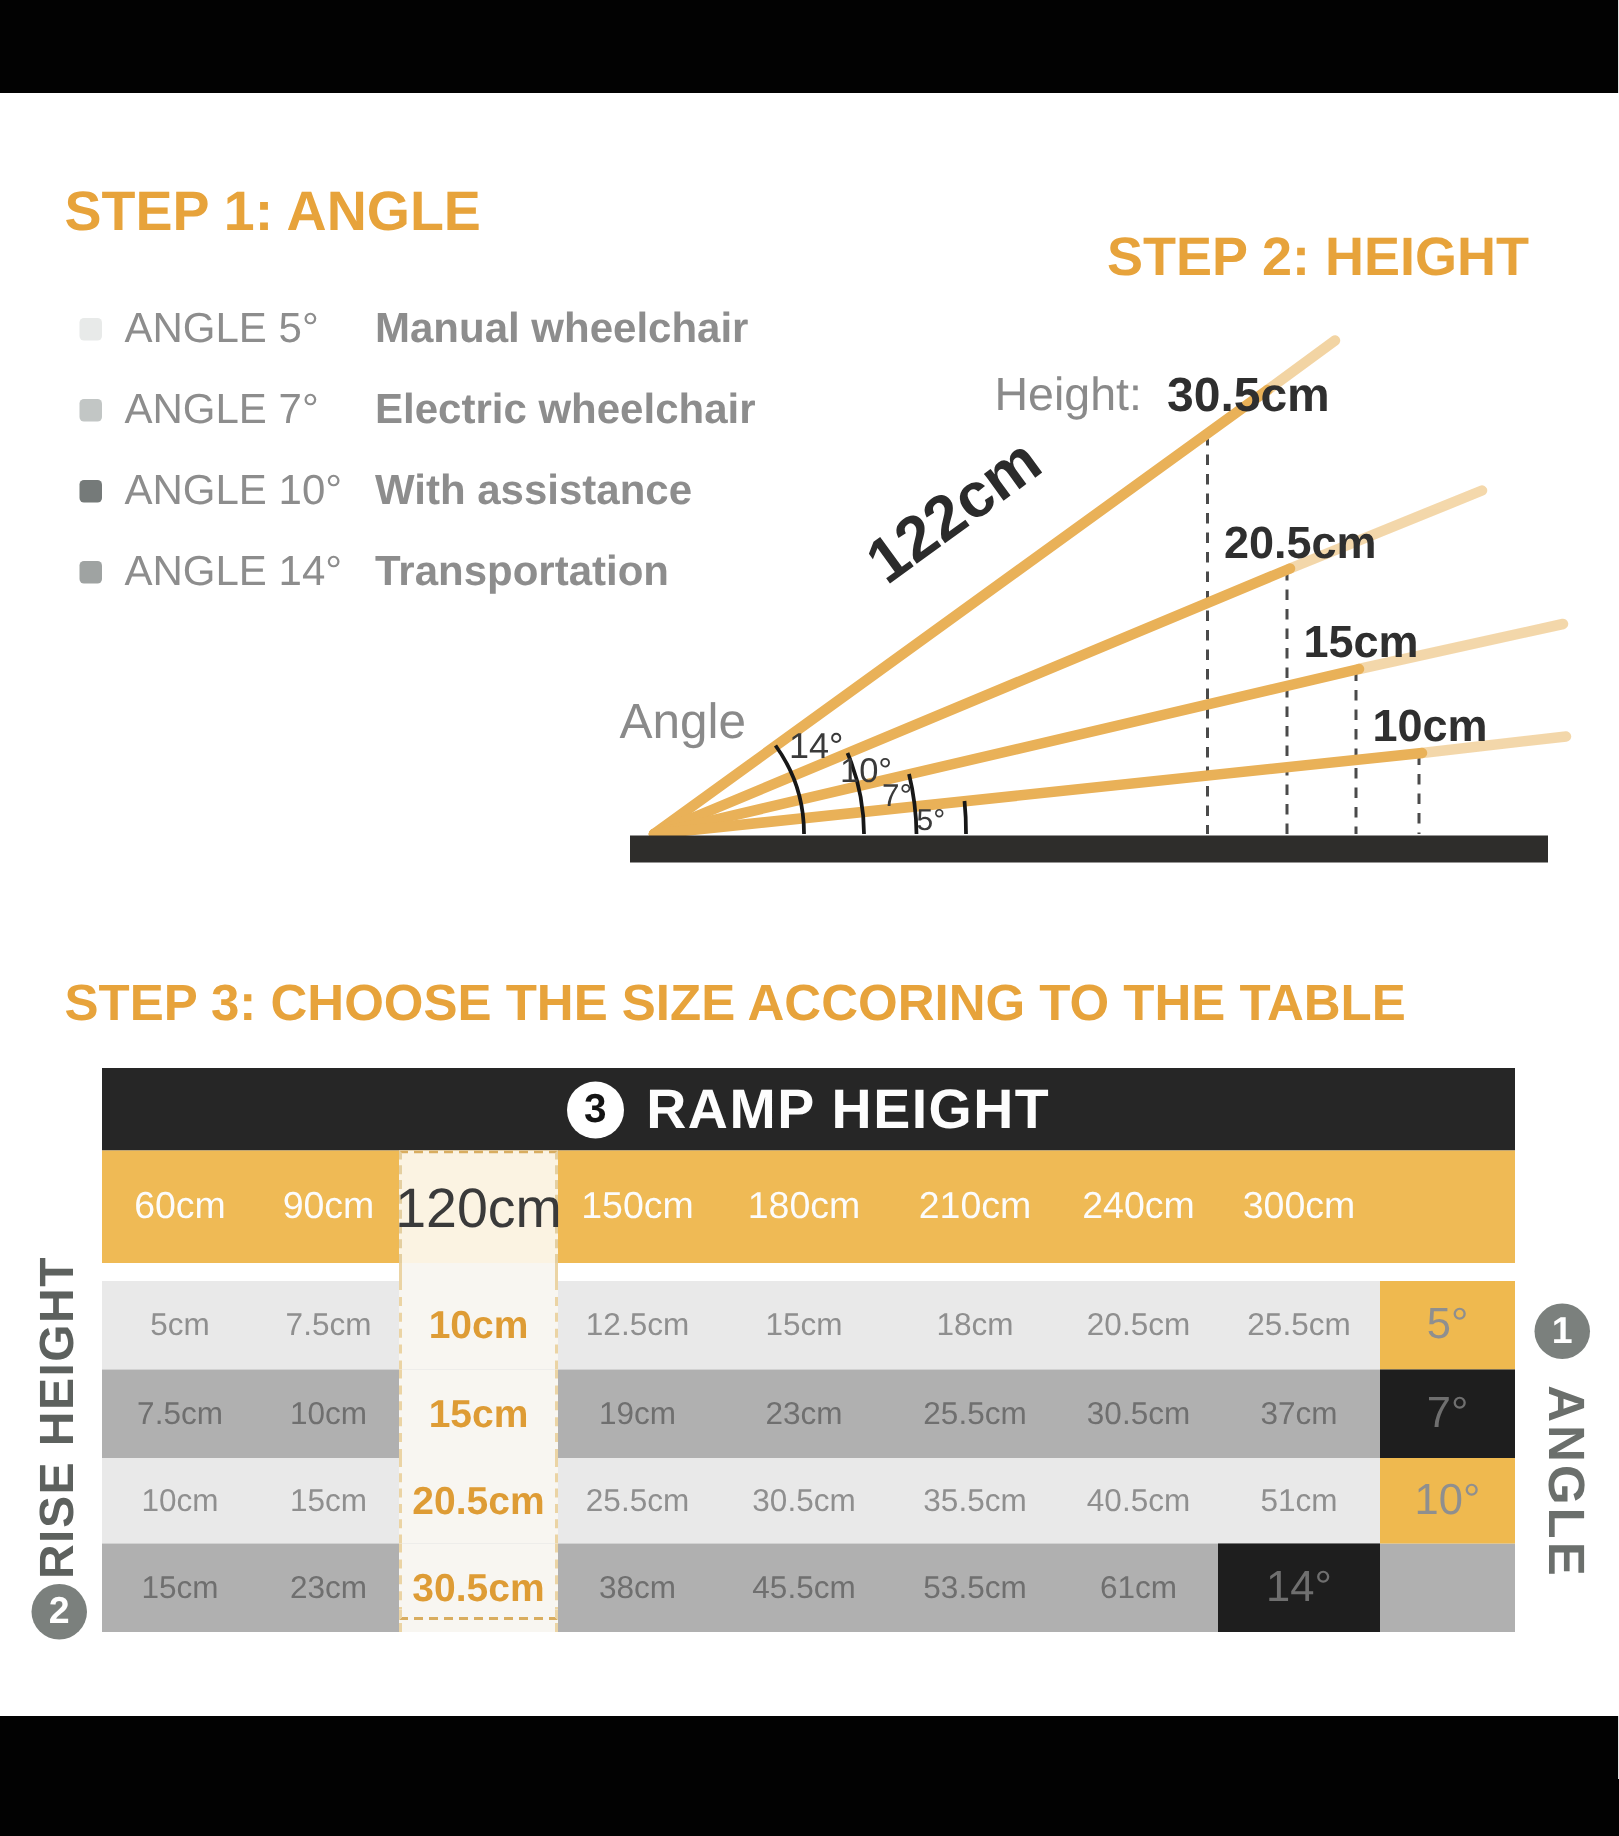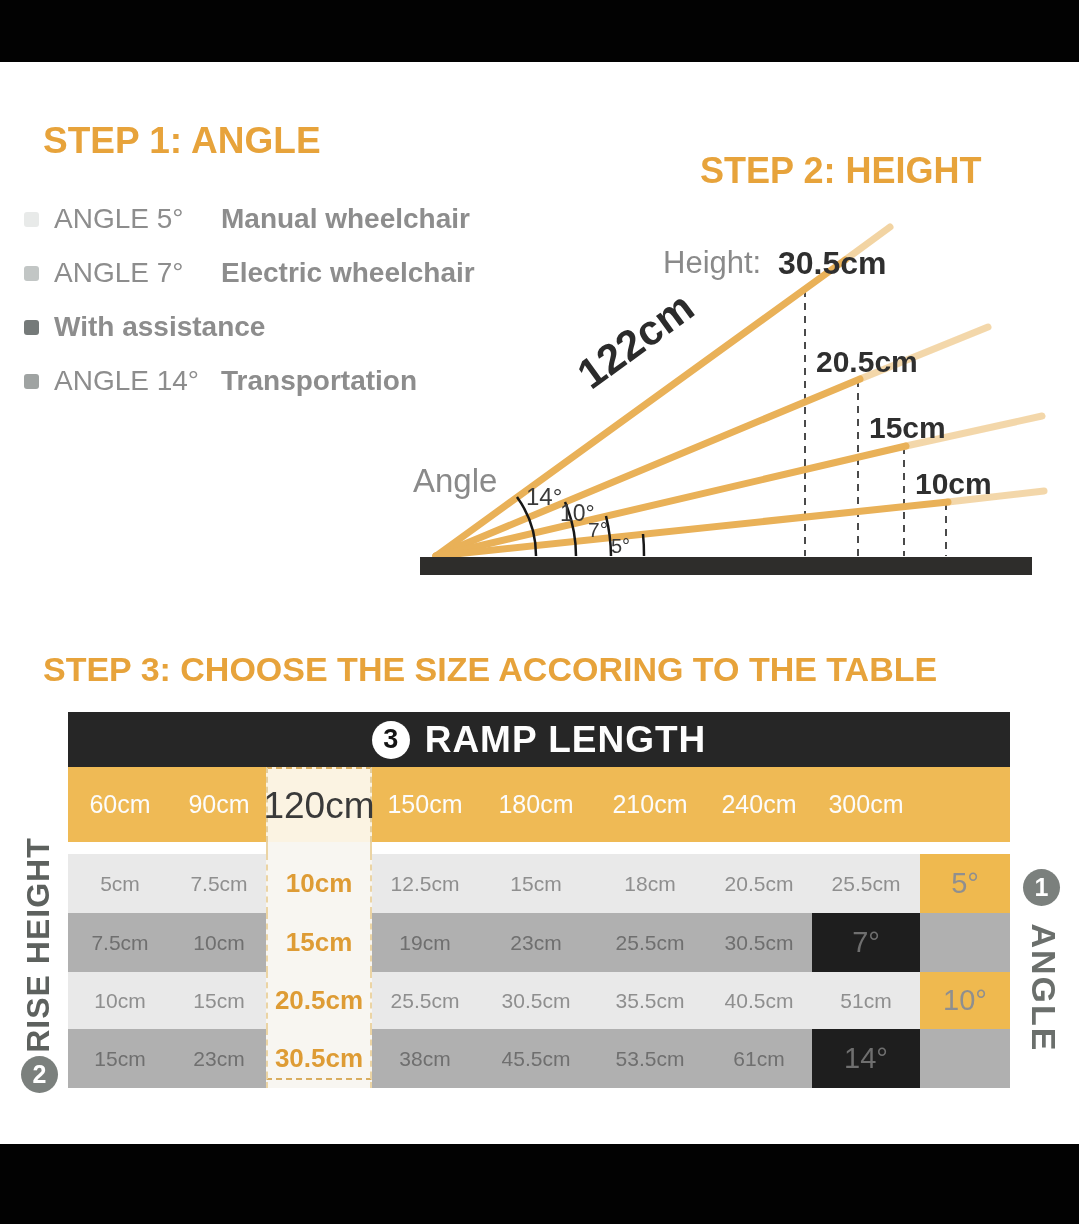--- a/index.html
+++ b/index.html
@@ -5,25 +5,25 @@
   html,body { margin:0; padding:0; background:#ffffff; }
   .page {
     position:relative; width:1079px; height:1224px; overflow:hidden;
     background:#ffffff; font-family:"Liberation Sans", sans-serif;
   }
   .bar-top    { position:absolute; left:0; top:0;      width:1079px; height:62px; background:#020202; }
   .bar-bottom { position:absolute; left:0; top:1144px; width:1079px; height:80px; background:#020202; }
 
   .step-title { position:absolute; color:#E7A33B; font-weight:bold; white-space:nowrap; }
   .t1 { left:43px;  top:120px; font-size:37px; }
-  .t2 { left:700px; top:150px; font-size:36px; }
+  .t2 { left:738px; top:150px; font-size:36px; }
   .t3 { left:43px;  top:650px; font-size:34px; }
 
   
-  .angle-list { position:absolute; left:24px; top:192px; }
+  .angle-list { position:absolute; left:53px; top:192px; }
   .angle-item { display:flex; align-items:center; height:54px; color:#8d8d8d; font-size:28px; }
   .swatch { width:15px; height:15px; border-radius:3px; margin-right:15px; flex:0 0 15px; }
   .angle-item .lab  { width:167px; }
   .angle-item .desc { white-space:nowrap;font-weight:bold; }
 
   
   .diagram { position:absolute; left:405px; top:218px; }
 
   
   .rtable { position:absolute; left:68px; top:712px; width:942px; }
@@ -82,20 +82,21 @@
       <span class="lab">ANGLE 5°</span>
       <span class="desc">Manual wheelchair</span>
     </div>
     <div class="angle-item">
       <span class="swatch" style="background:#C2C6C5"></span>
       <span class="lab">ANGLE 7°</span>
       <span class="desc">Electric wheelchair</span>
     </div>
     <div class="angle-item">
       <span class="swatch" style="background:#757A79"></span>
+      <span class="lab">ANGLE 10°</span>
       <span class="desc">With assistance</span>
     </div>
     <div class="angle-item">
       <span class="swatch" style="background:#9FA3A2"></span>
       <span class="lab">ANGLE 14°</span>
       <span class="desc">Transportation</span>
     </div>
   </div>
 
   <div class="step-title t2">STEP 2: HEIGHT</div>
@@ -140,21 +141,21 @@
     <text x="560" y="521" font-size="23" fill="#3a3a3a">10°</text>
     <text x="588" y="537" font-size="21" fill="#3a3a3a">7°</text>
     <text x="611" y="553" font-size="20" fill="#3a3a3a">5°</text>
   </svg>
 
   <div class="step-title t3">STEP 3: CHOOSE THE SIZE ACCORING TO THE TABLE</div>
 
   <div class="rtable">
     <div class="thead">
       <span class="badge3">3</span>
-      <span class="thead-title">RAMP LENGTH</span>
+      <span class="thead-title">RAMP HEIGHT</span>
     </div>
 
     <div class="row sizes">
       <div class="cell size-cell">60cm</div>
       <div class="cell size-cell">90cm</div>
       <div class="cell size-cell hl-size">120cm</div>
       <div class="cell size-cell">150cm</div>
       <div class="cell size-cell">180cm</div>
       <div class="cell size-cell">210cm</div>
       <div class="cell size-cell">240cm</div>
@@ -187,20 +188,21 @@
     </div>
 
     <div class="row r2">
       <div class="cell">7.5cm</div>
       <div class="cell">10cm</div>
       <div class="cell hl">15cm</div>
       <div class="cell">19cm</div>
       <div class="cell">23cm</div>
       <div class="cell">25.5cm</div>
       <div class="cell">30.5cm</div>
+      <div class="cell">37cm</div>
       <div class="cell angle-cell a-black">7°</div>
     </div>
 
     <div class="row r3">
       <div class="cell">10cm</div>
       <div class="cell">15cm</div>
       <div class="cell hl">20.5cm</div>
       <div class="cell">25.5cm</div>
       <div class="cell">30.5cm</div>
       <div class="cell">35.5cm</div>

